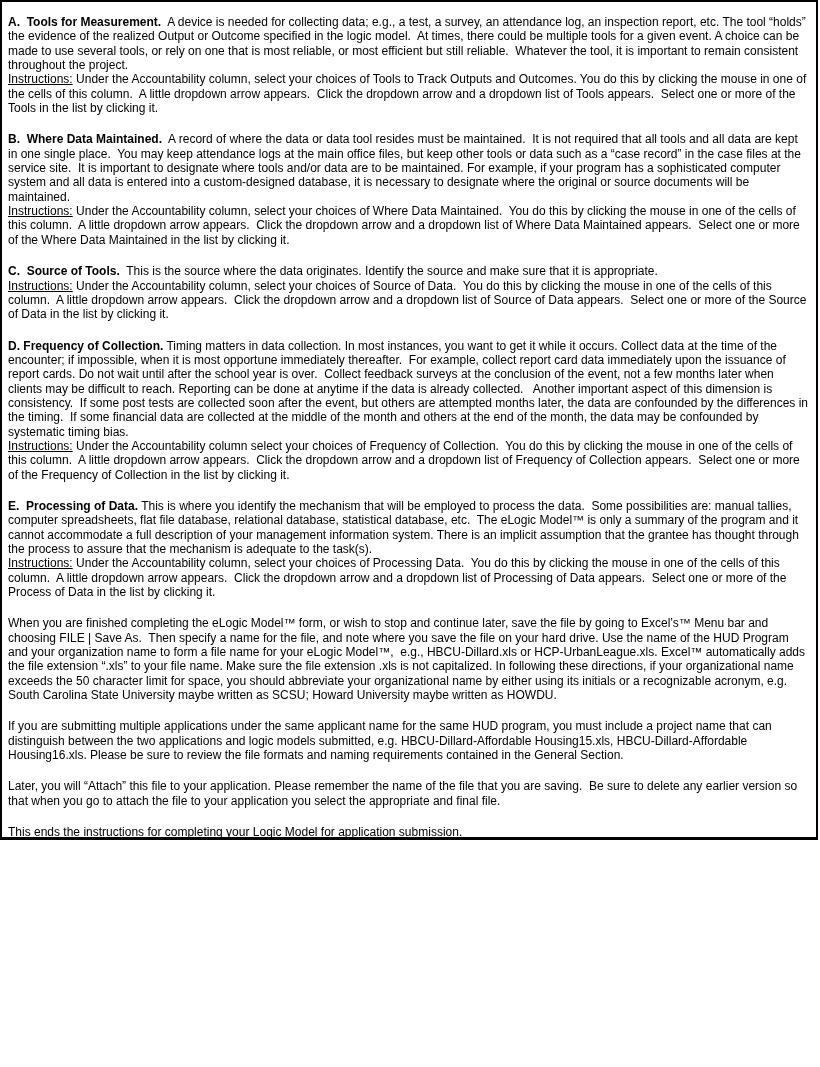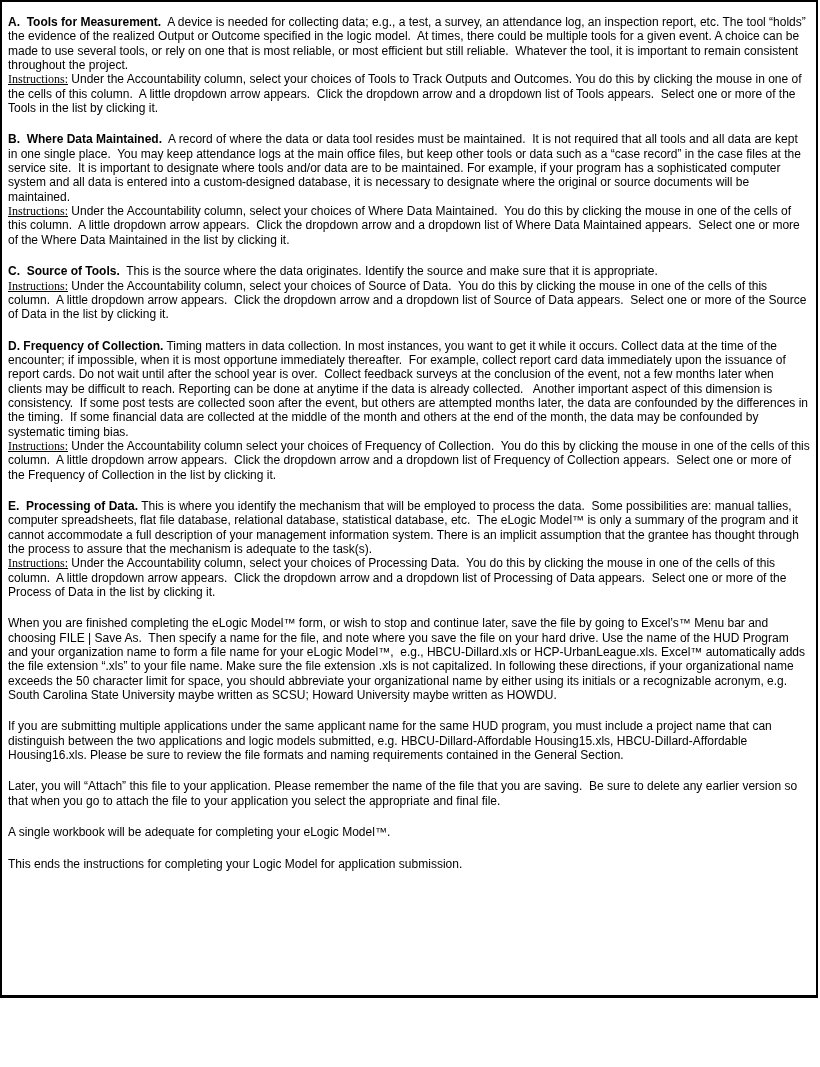--- a/index.html
+++ b/index.html
@@ -3,30 +3,30 @@
 <meta charset="utf-8">
 <style>
   html, body { margin:0; padding:0; background:#ffffff; }
   body {
     width:820px; height:1067px; position:relative;
     font-family:"Liberation Sans","DejaVu Sans",sans-serif;
     color:#000;
   }
   .page {
     position:absolute; left:0; top:0; box-sizing:border-box;
-    width:818px; height:998px; background:#fff;
+    width:818px; height:840px; background:#fff;
     border:2px solid #000; border-bottom:3px solid #000;
     padding:13px 6px 0 6px;
     font-size:12px; line-height:14.35px;
   }
   .sec { margin:0 0 17px 0; }
   .para { margin:0; white-space:pre-wrap; overflow-wrap:break-word; }
   .hd { font-weight:bold; }
   .block-hd { font-weight:bold; display:block; }
-  .ul { text-decoration:underline;font-family:Liberation Serif, serif; }
+  .ul { text-decoration:underline; }
 </style>
 </head>
 <body>
 
 <div class="page">
 
   <section class="sec">
     <p class="para"><span class="hd">A.  Tools for Measurement.</span><span>  A device is needed for collecting data; e.g., a test, a survey, an attendance log, an inspection report, etc. The tool “holds” the evidence of the realized Output or Outcome specified in the logic model.  At times, there could be multiple tools for a given event. A choice can be made to use several tools, or rely on one that is most reliable, or most efficient but still reliable.  Whatever the tool, it is important to remain consistent throughout the project.</span></p>
     <p class="para"><span class="ul">Instructions:</span><span> Under the Accountability column, select your choices of Tools to Track Outputs and Outcomes. You do this by clicking the mouse in one of the cells of this column.  A little dropdown arrow appears.  Click the dropdown arrow and a dropdown list of Tools appears.  Select one or more of the Tools in the list by clicking it.</span></p>
   </section>
@@ -56,21 +56,18 @@
   </section>
 
   <section class="sec">
     <p class="para">If you are submitting multiple applications under the same applicant name for the same HUD program, you must include a project name that can distinguish between the two applications and logic models submitted, e.g. HBCU-Dillard-Affordable Housing15.xls, HBCU-Dillard-Affordable Housing16.xls. Please be sure to review the file formats and naming requirements contained in the General Section.</p>
   </section>
 
   <section class="sec">
     <p class="para">Later, you will “Attach” this file to your application. Please remember the name of the file that you are saving.  Be sure to delete any earlier version so that when you go to attach the file to your application you select the appropriate and final file.</p>
   </section>
 
-  <section class="sec">
-    <p class="para">A single workbook will be adequate for completing your eLogic Model™.</p>
-  </section>
 
   <section class="sec">
     <p class="para">This ends the instructions for completing your Logic Model for application submission.</p>
   </section>
 
 </div>
 
 </body></html>

